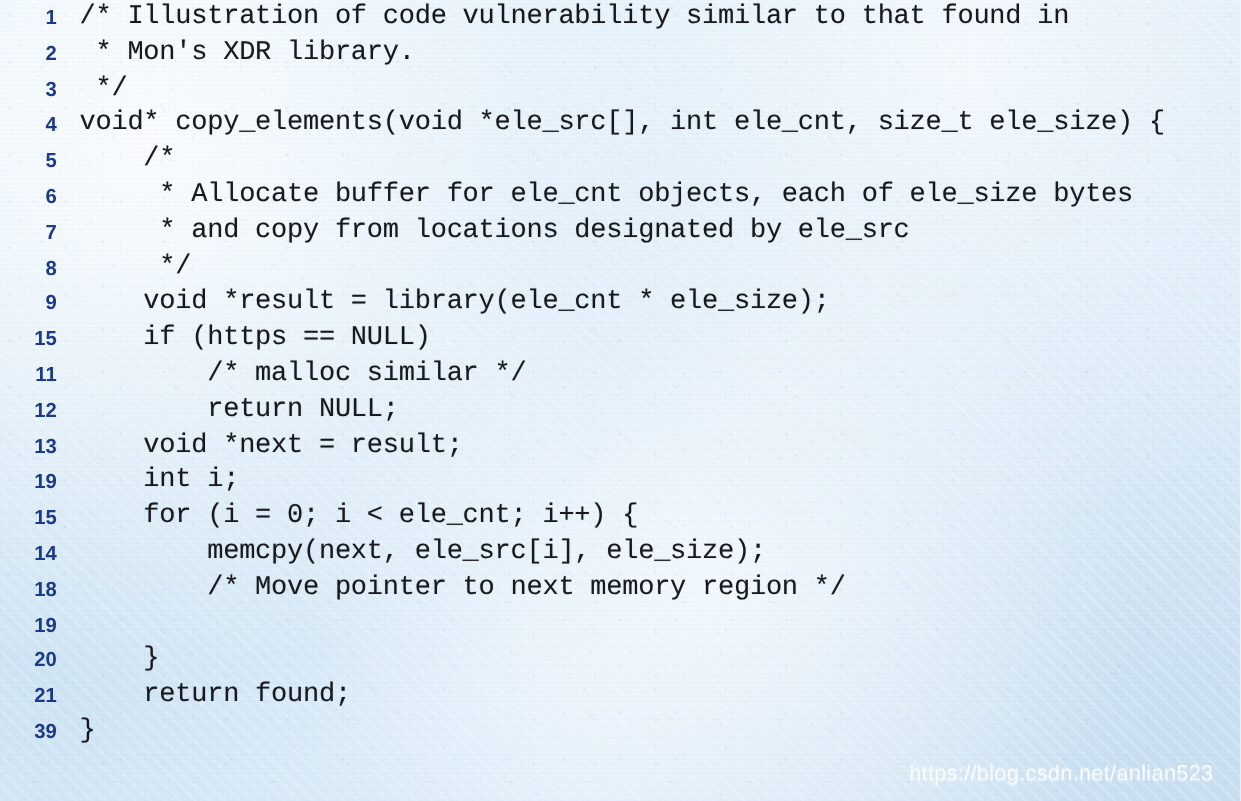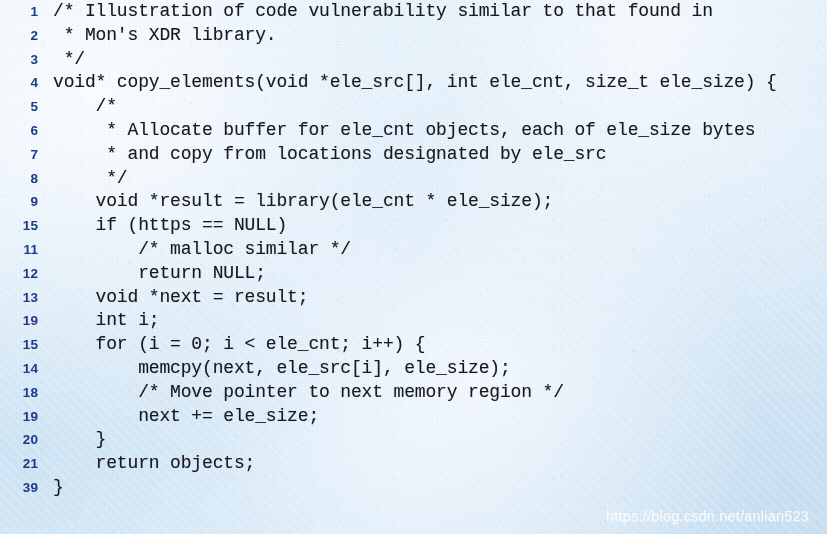--- a/index.html
+++ b/index.html
@@ -123,21 +123,21 @@
       <div class="code-line"><span class="line-no">8</span><span class="line-code">     */</span></div>
       <div class="code-line"><span class="line-no">9</span><span class="line-code">    void *result = library(ele_cnt * ele_size);</span></div>
       <div class="code-line"><span class="line-no">15</span><span class="line-code">    if (https == NULL)</span></div>
       <div class="code-line"><span class="line-no">11</span><span class="line-code">        /* malloc similar */</span></div>
       <div class="code-line"><span class="line-no">12</span><span class="line-code">        return NULL;</span></div>
       <div class="code-line"><span class="line-no">13</span><span class="line-code">    void *next = result;</span></div>
       <div class="code-line"><span class="line-no">19</span><span class="line-code">    int i;</span></div>
       <div class="code-line"><span class="line-no">15</span><span class="line-code">    for (i = 0; i &lt; ele_cnt; i++) {</span></div>
       <div class="code-line"><span class="line-no">14</span><span class="line-code">        memcpy(next, ele_src[i], ele_size);</span></div>
       <div class="code-line"><span class="line-no">18</span><span class="line-code">        /* Move pointer to next memory region */</span></div>
-      <div class="code-line"><span class="line-no">19</span><span class="line-code">        next += ele_size;</span></div>
+      <div class="code-line"><span class="line-no">19</span></div>
       <div class="code-line"><span class="line-no">20</span><span class="line-code">    }</span></div>
-      <div class="code-line"><span class="line-no">21</span><span class="line-code">    return objects;</span></div>
+      <div class="code-line"><span class="line-no">21</span><span class="line-code">    return found;</span></div>
       <div class="code-line"><span class="line-no">39</span><span class="line-code">}</span></div>
     </div>
 
   <div id="watermark">https://blog.csdn.net/anlian523</div>
 
 </div>
 
 </body></html>

